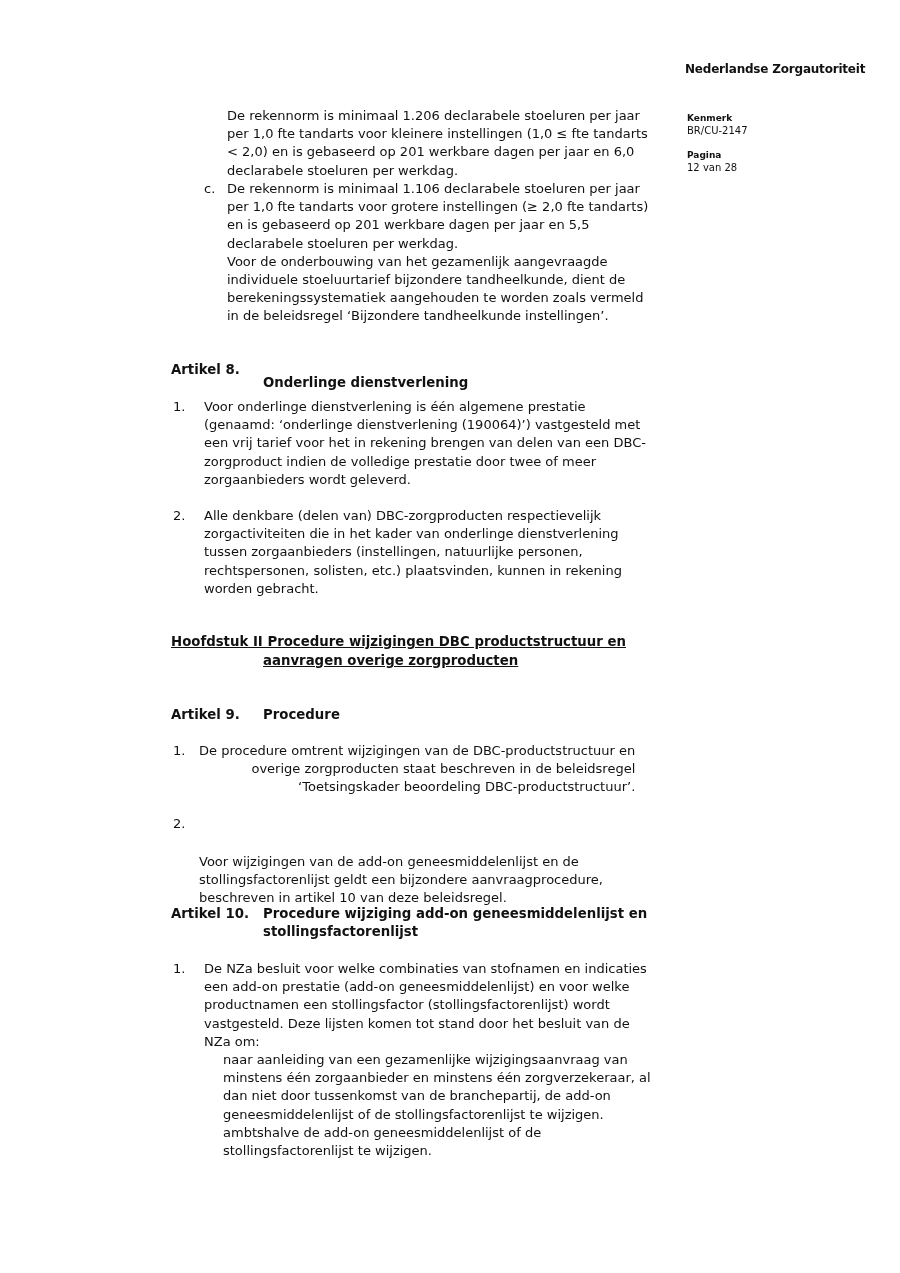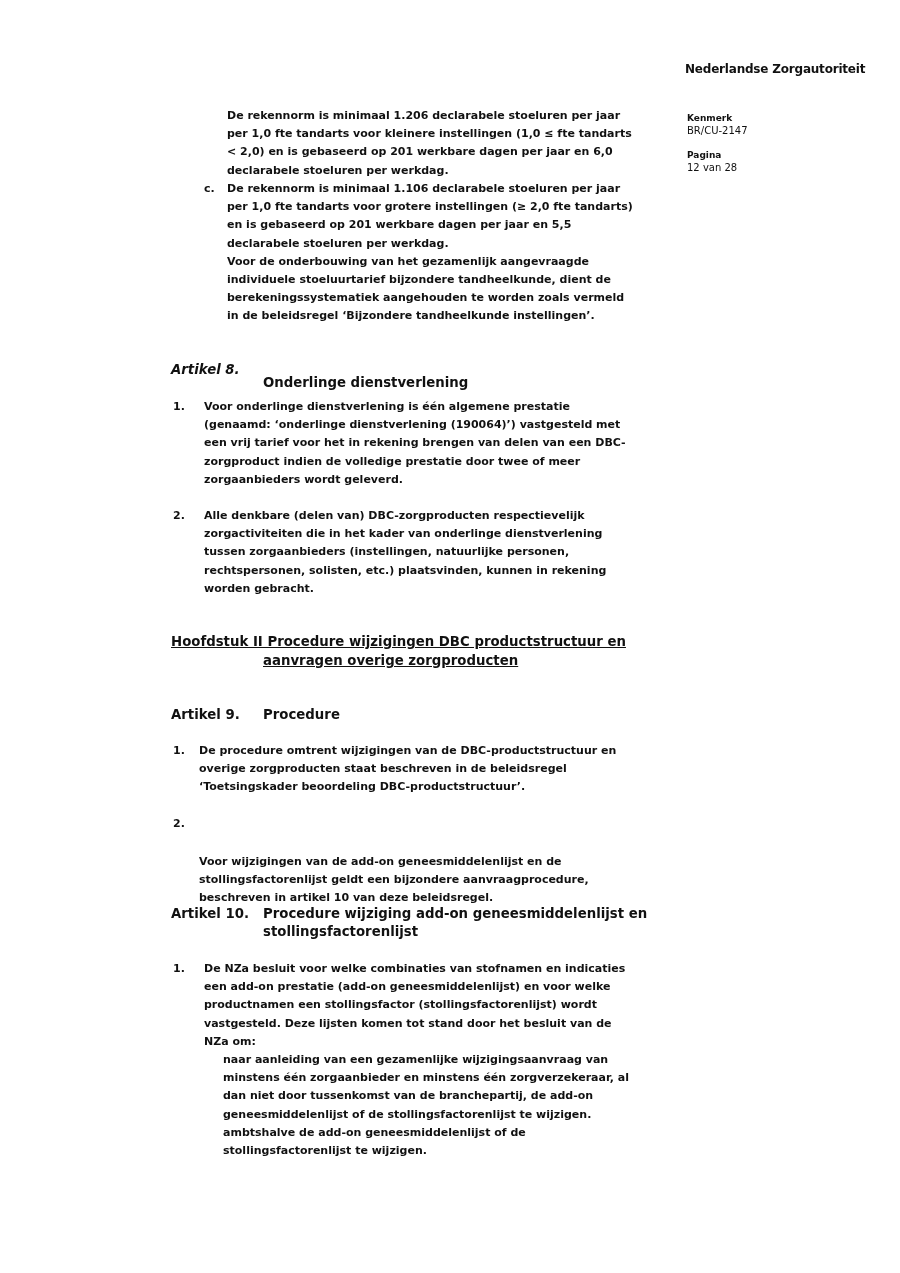--- a/index.html
+++ b/index.html
@@ -2,21 +2,21 @@
 <html><head>
 <meta charset="utf-8">
 <style>
   html, body { margin: 0; padding: 0; background: #ffffff; }
   body { width: 900px; height: 1273px; position: relative; overflow: hidden;
          font-family: "DejaVu Sans", sans-serif; color: #111; }
   .abs { position: absolute; }
   .org { left: 685px; top: 62px; font-size: 12px; font-weight: bold; letter-spacing: -0.2px; }
   .meta-label { font-size: 9px; font-weight: bold; }
   .meta-value { font-size: 10px; }
-  .txt { font-size: 11px; line-height: 18.2px; white-space: nowrap; font-weight: bold; }
+  .txt { font-size: 13px; line-height: 18.2px; white-space: nowrap; }
   .line { display: block; }
   .head { font-size: 13.3px; font-weight: bold; line-height: 18.2px; white-space: nowrap; }
   .chapter { font-size: 13.3px; font-weight: bold; line-height: 18.5px; text-decoration: underline; white-space: nowrap; }
 </style>
 </head>
 <body>
 
 <div class="abs org">Nederlandse Zorgautoriteit</div>
 <div class="abs meta-label" style="left:687px; top:113px;">Kenmerk</div>
 <div class="abs meta-value" style="left:687px; top:125px;">BR/CU-2147</div>
@@ -35,21 +35,21 @@
   <span class="line">De rekennorm is minimaal 1.106 declarabele stoeluren per jaar</span>
   <span class="line">per 1,0 fte tandarts voor grotere instellingen (≥ 2,0 fte tandarts)</span>
   <span class="line">en is gebaseerd op 201 werkbare dagen per jaar en 5,5</span>
   <span class="line">declarabele stoeluren per werkdag.</span>
   <span class="line">Voor de onderbouwing van het gezamenlijk aangevraagde</span>
   <span class="line">individuele stoeluurtarief bijzondere tandheelkunde, dient de</span>
   <span class="line">berekeningssystematiek aangehouden te worden zoals vermeld</span>
   <span class="line">in de beleidsregel ‘Bijzondere tandheelkunde instellingen’.</span>
 </div>
 
-<div class="abs head" style="left:171px; top:361px;font-style:italic;">Artikel 8.</div>
+<div class="abs head" style="left:171px; top:361px;">Artikel 8.</div>
 <div class="abs head" style="left:263px; top:374px;text-align:right;">Onderlinge dienstverlening</div>
 
 <div class="abs txt" style="left:173px; top:398px;">1.</div>
 <div class="abs txt" style="left:204px; top:398px;">
   <span class="line">Voor onderlinge dienstverlening is één algemene prestatie</span>
   <span class="line">(genaamd: ‘onderlinge dienstverlening (190064)’) vastgesteld met</span>
   <span class="line">een vrij tarief voor het in rekening brengen van delen van een DBC-</span>
   <span class="line">zorgproduct indien de volledige prestatie door twee of meer</span>
   <span class="line">zorgaanbieders wordt geleverd.</span>
 </div>
@@ -63,21 +63,21 @@
   <span class="line">worden gebracht.</span>
 </div>
 
 <div class="abs chapter" style="left:171px; top:633px;">Hoofdstuk II  Procedure wijzigingen DBC productstructuur en</div>
 <div class="abs chapter" style="left:263px; top:652px;">aanvragen overige zorgproducten</div>
 
 <div class="abs head" style="left:171px; top:706px;">Artikel 9.</div>
 <div class="abs head" style="left:263px; top:706px;">Procedure</div>
 
 <div class="abs txt" style="left:173px; top:742px;">1.</div>
-<div class="abs txt" style="left:199px; top:742px;">
+<div class="abs txt" style="left:199px; top:742px;text-align:right;">
   <span class="line">De procedure omtrent wijzigingen van de DBC-productstructuur en</span>
   <span class="line">overige zorgproducten staat beschreven in de beleidsregel</span>
   <span class="line">‘Toetsingskader beoordeling DBC-productstructuur’.</span>
 </div>
 
 <div class="abs txt" style="left:173px; top:815px;">2.</div>
 <div class="abs txt" style="left:199px; top:815px;margin-top:38px;">
   <span class="line">Voor wijzigingen van de add-on geneesmiddelenlijst en de</span>
   <span class="line">stollingsfactorenlijst geldt een bijzondere aanvraagprocedure,</span>
   <span class="line">beschreven in artikel 10 van deze beleidsregel.</span>

